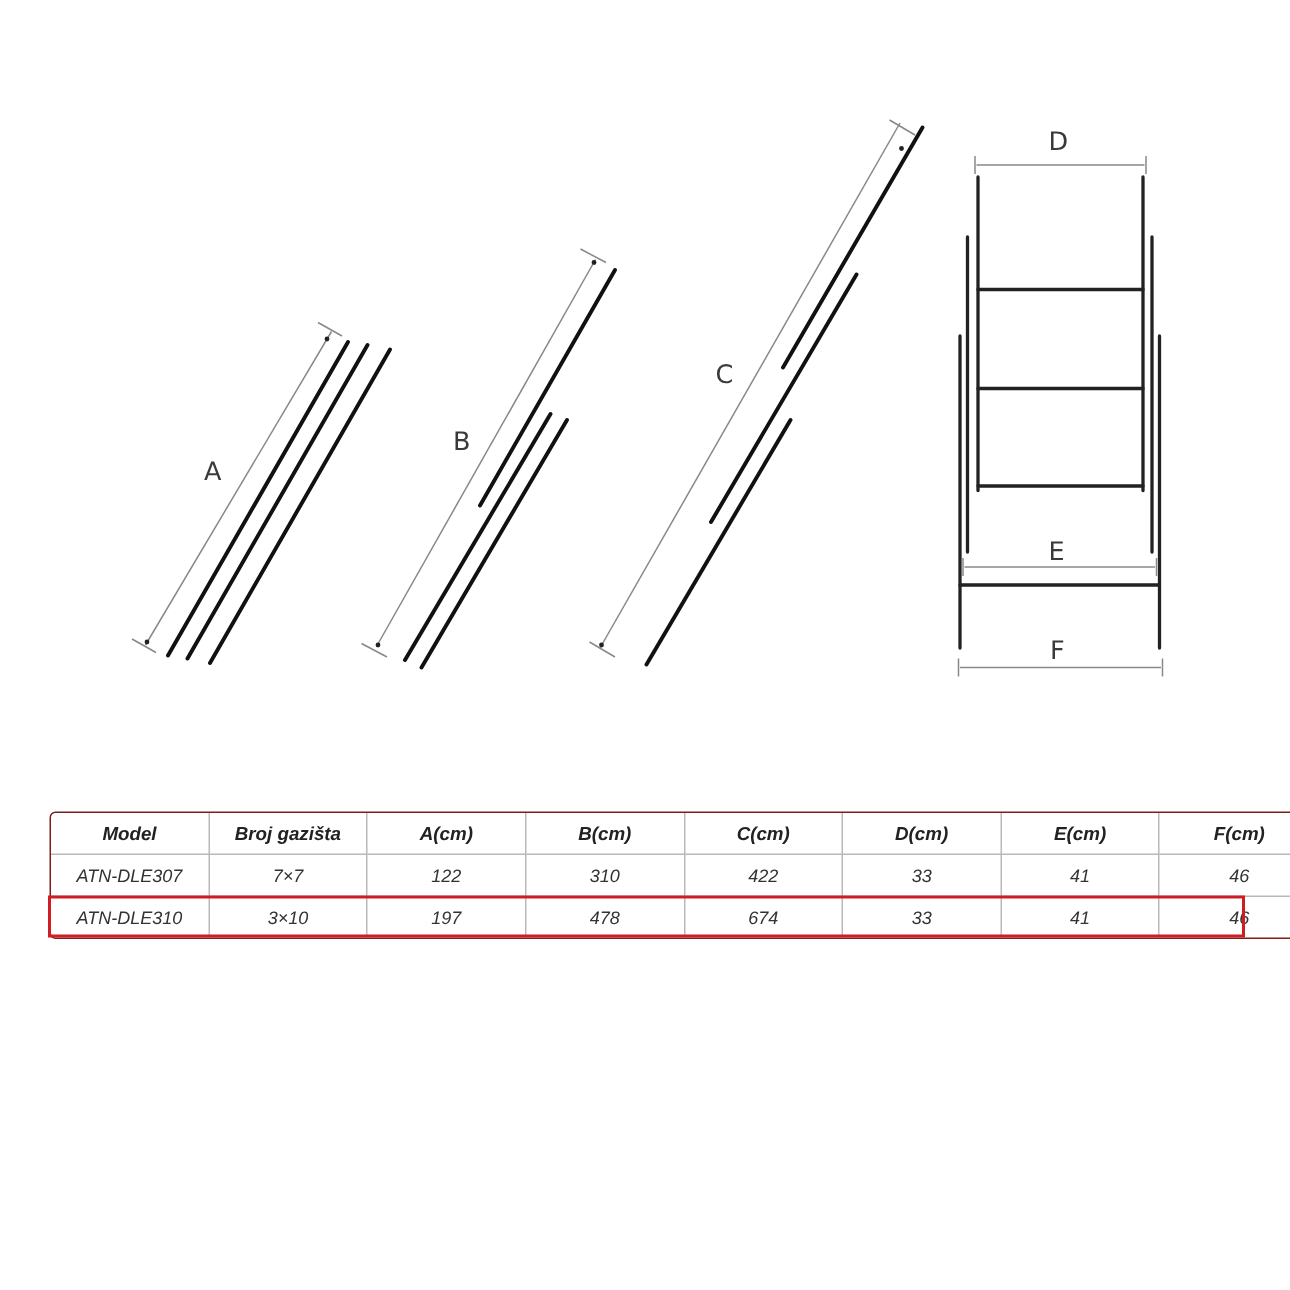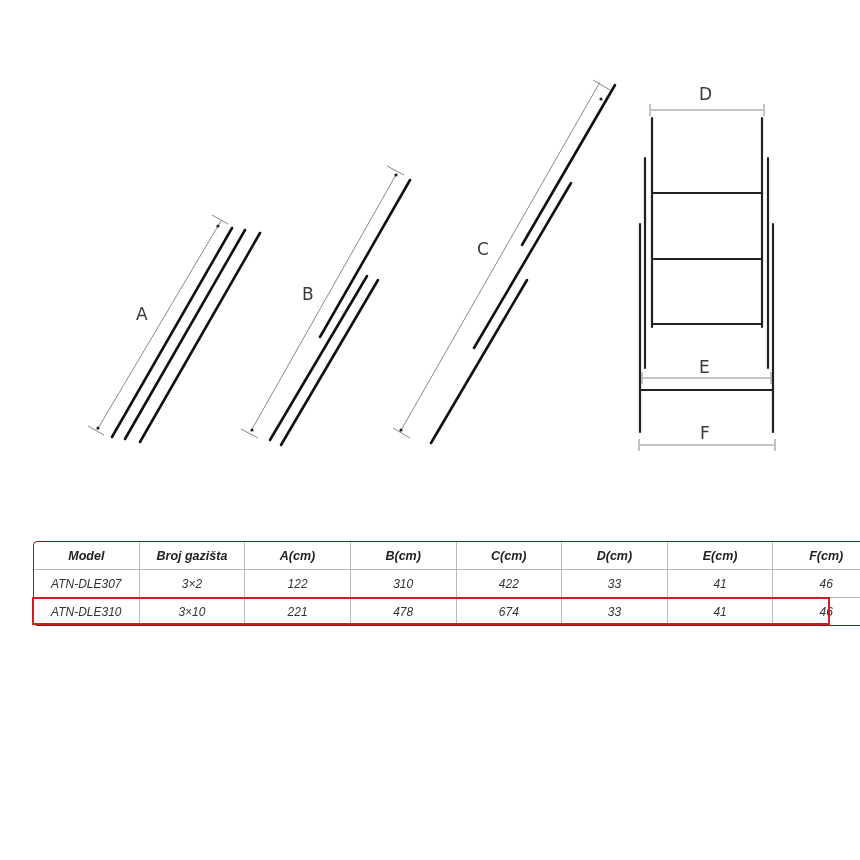--- a/index.html
+++ b/index.html
@@ -114,32 +114,32 @@
         <th>B(cm)</th>
         <th>C(cm)</th>
         <th>D(cm)</th>
         <th>E(cm)</th>
         <th>F(cm)</th>
       </tr>
     </thead>
     <tbody>
       <tr>
         <td>ATN-DLE307</td>
-        <td>3×2</td>
+        <td>7×7</td>
         <td>122</td>
         <td>310</td>
         <td>422</td>
         <td>33</td>
         <td>41</td>
         <td>46</td>
       </tr>
       <tr>
         <td>ATN-DLE310</td>
         <td>3×10</td>
-        <td>221</td>
+        <td>197</td>
         <td>478</td>
         <td>674</td>
         <td>33</td>
         <td>41</td>
         <td>46</td>
       </tr>
     </tbody>
   </table>
   <div class="highlight-box" style="border-color: rgb(208, 28, 35);"></div>
 </div>

